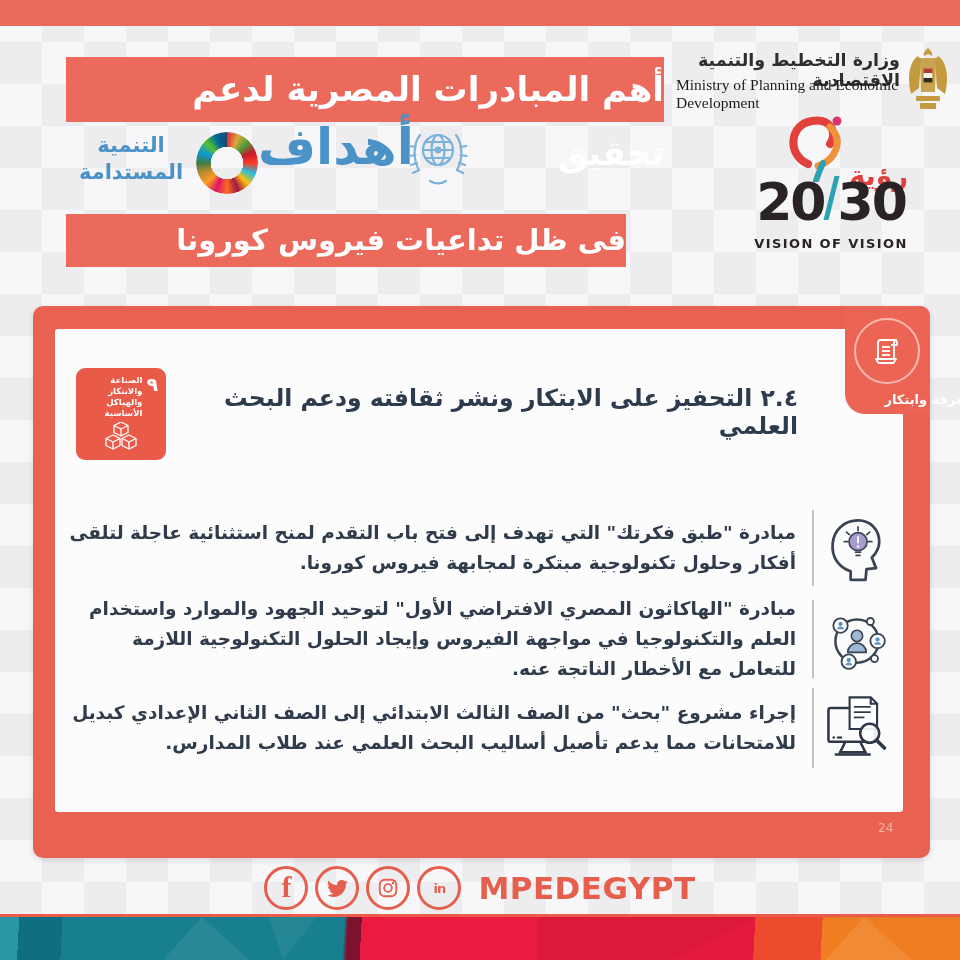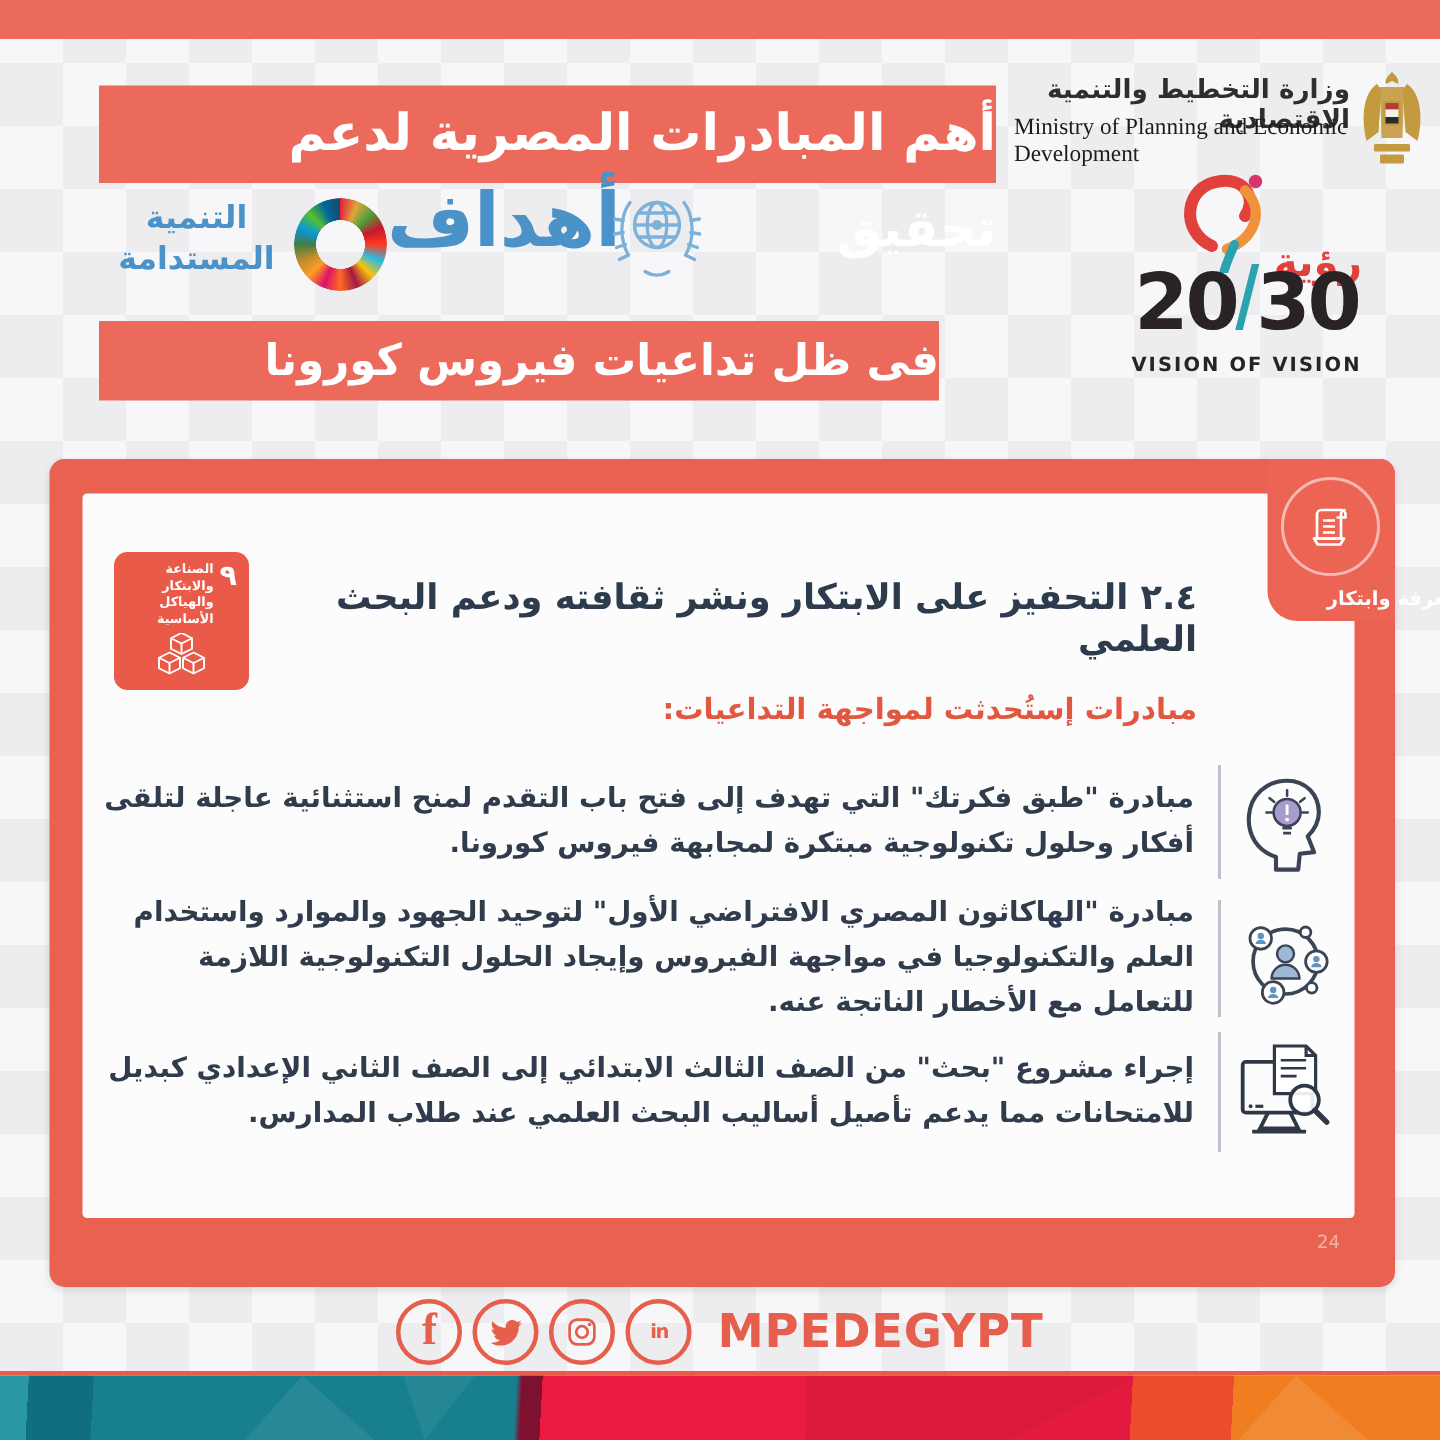--- a/index.html
+++ b/index.html
@@ -195,21 +195,20 @@
           <line x1="7" y1="7" x2="7" y2="14"></line>
         </g>
       </defs>
       <use href="#cube" x="14" y="0"></use>
       <use href="#cube" x="6" y="13"></use>
       <use href="#cube" x="22" y="13"></use>
     </svg>
   </div>
 
   <div class="abs card-title">٢.٤ التحفيز على الابتكار ونشر ثقافته ودعم البحث العلمي</div>
-  <div class="abs card-subtitle">مبادرات إستُحدثت لمواجهة التداعيات:</div>
 
   <div class="abs bullet b1">
     <div class="ic">
       <svg width="68" height="72" viewBox="0 0 64 68">
         <path d="M26 64 v-8 C 14 52 8 42 9 30 10 17 20 8 33 8 c12 0 20 9 20 20 0 7 -4 12 -7 15 l4 10 -9 1 -1 10 z" fill="none" stroke="#3a4454" stroke-width="2.6" stroke-linejoin="round"></path>
         <circle cx="33" cy="28" r="8.5" fill="#a79ccd" stroke="#3a4454" stroke-width="1.6"></circle>
         <rect x="32.1" y="23" width="1.8" height="6.5" fill="#ffffff"></rect>
         <circle cx="33" cy="32.5" r="1.2" fill="#ffffff"></circle>
         <line x1="30" y1="38" x2="36" y2="38" stroke="#3a4454" stroke-width="1.6"></line>
         <line x1="30.5" y1="41" x2="35.5" y2="41" stroke="#3a4454" stroke-width="1.6"></line>

